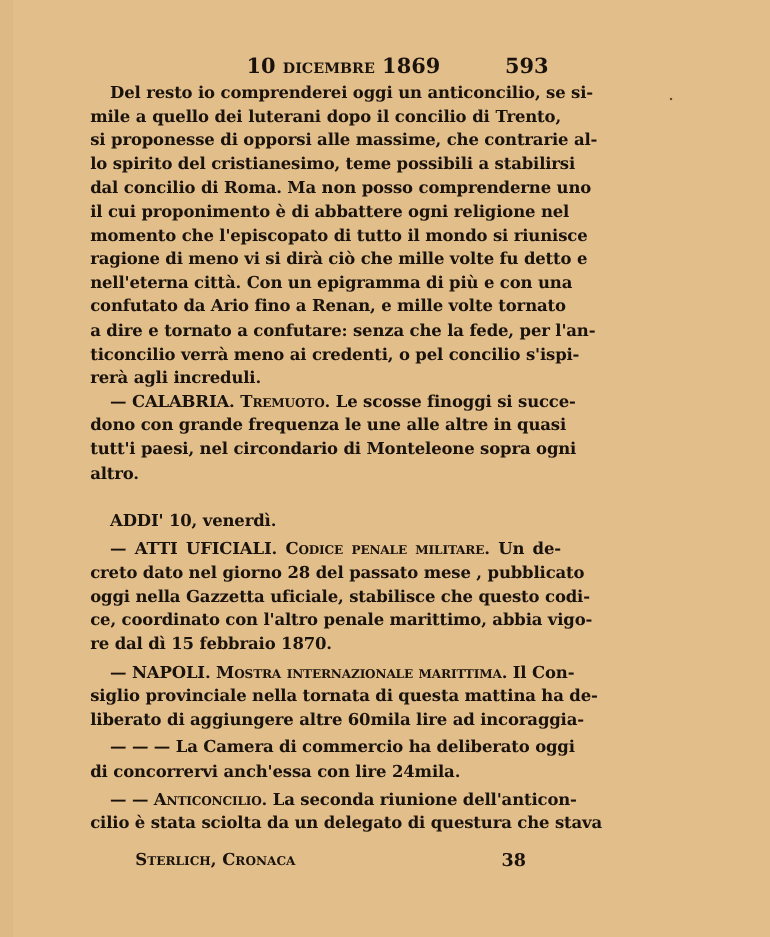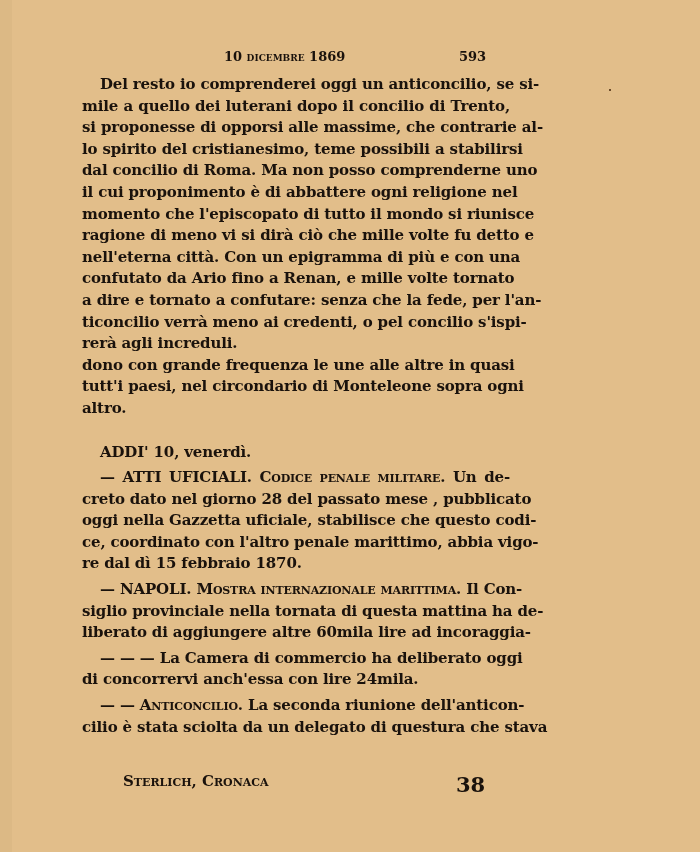--- a/index.html
+++ b/index.html
@@ -12,40 +12,40 @@
   }
   .edge {
     position: absolute; left: 0; top: 0; width: 12px; height: 852px;
     background: #DCB985;
   }
   .page {
     position: absolute; left: 82px; top: 44px; width: 428px;
   }
   .running-head {
     position: relative; height: 30px;
-    font-weight: bold; font-size: 13px; text-decoration: underline;
+    font-weight: bold; font-size: 19px; text-decoration: underline;
   }
   .running-head .date { position: absolute; left: 142px; top: 5px; }
   .running-head .pageno { position: absolute; left: 377px; top: 5px; }
   .sc { font-variant: small-caps; }
   .line {
     font-size: 15px; line-height: 21.6px; height: 21.6px;
     white-space: nowrap; text-align: justify; text-align-last: justify;
     letter-spacing: -0.15px; font-weight: 600;
   }
   .line.last { text-align-last: left; }
   .indent { padding-left: 18px; }
   .gap { height: 22px; }
   .gap-s { height: 4px; }
   .footer {
     position: absolute; left: 119px; top: 772px; width: 372px;
     font-size: 15px; font-weight: bold; height: 20px;
   }
   .footer .sig { position: absolute; left: 4px; top: 0; font-variant: small-caps; }
-  .footer .signo { position: absolute; left: 337px; top: 0; font-size: 21px; }
+  .footer .signo { position: absolute; left: 337px; top: 0; font-size: 16px; }
   .speck {
     position: absolute; left: 609px; top: 89px; width: 2px; height: 2px;
     background: #6a4a2a;
   }
 </style>
 </head>
 <body>
 
 <div class="edge"></div>
 <div class="speck"></div>
@@ -66,20 +66,21 @@
     <div class="line">momento che l'episcopato di tutto il mondo si riunisce</div>
     <div class="line">ragione di meno vi si dirà ciò che mille volte fu detto e</div>
     <div class="line">nell'eterna città. Con un epigramma di più e con una</div>
     <div class="line">confutato da Ario fino a Renan, e mille volte tornato</div>
     <div class="line">a dire e tornato a confutare: senza che la fede, per l'an-</div>
     <div class="line">ticoncilio verrà meno ai credenti, o pel concilio s'ispi-</div>
     <div class="line last">rerà agli increduli.</div>
   </div>
 
   <div>
+    <div class="line indent"><span>— CALABRIA.</span> <span class="sc">Tremuoto.</span><span> Le scosse finoggi si succe-</span></div>
     <div class="line">dono con grande frequenza le une alle altre in quasi</div>
     <div class="line">tutt'i paesi, nel circondario di Monteleone sopra ogni</div>
     <div class="line last">altro.</div>
   </div>
 
   <div class="gap"></div>
 
   <div class="line indent last">ADDI' 10, venerdì.</div>
   <div class="gap-s"></div>
 

